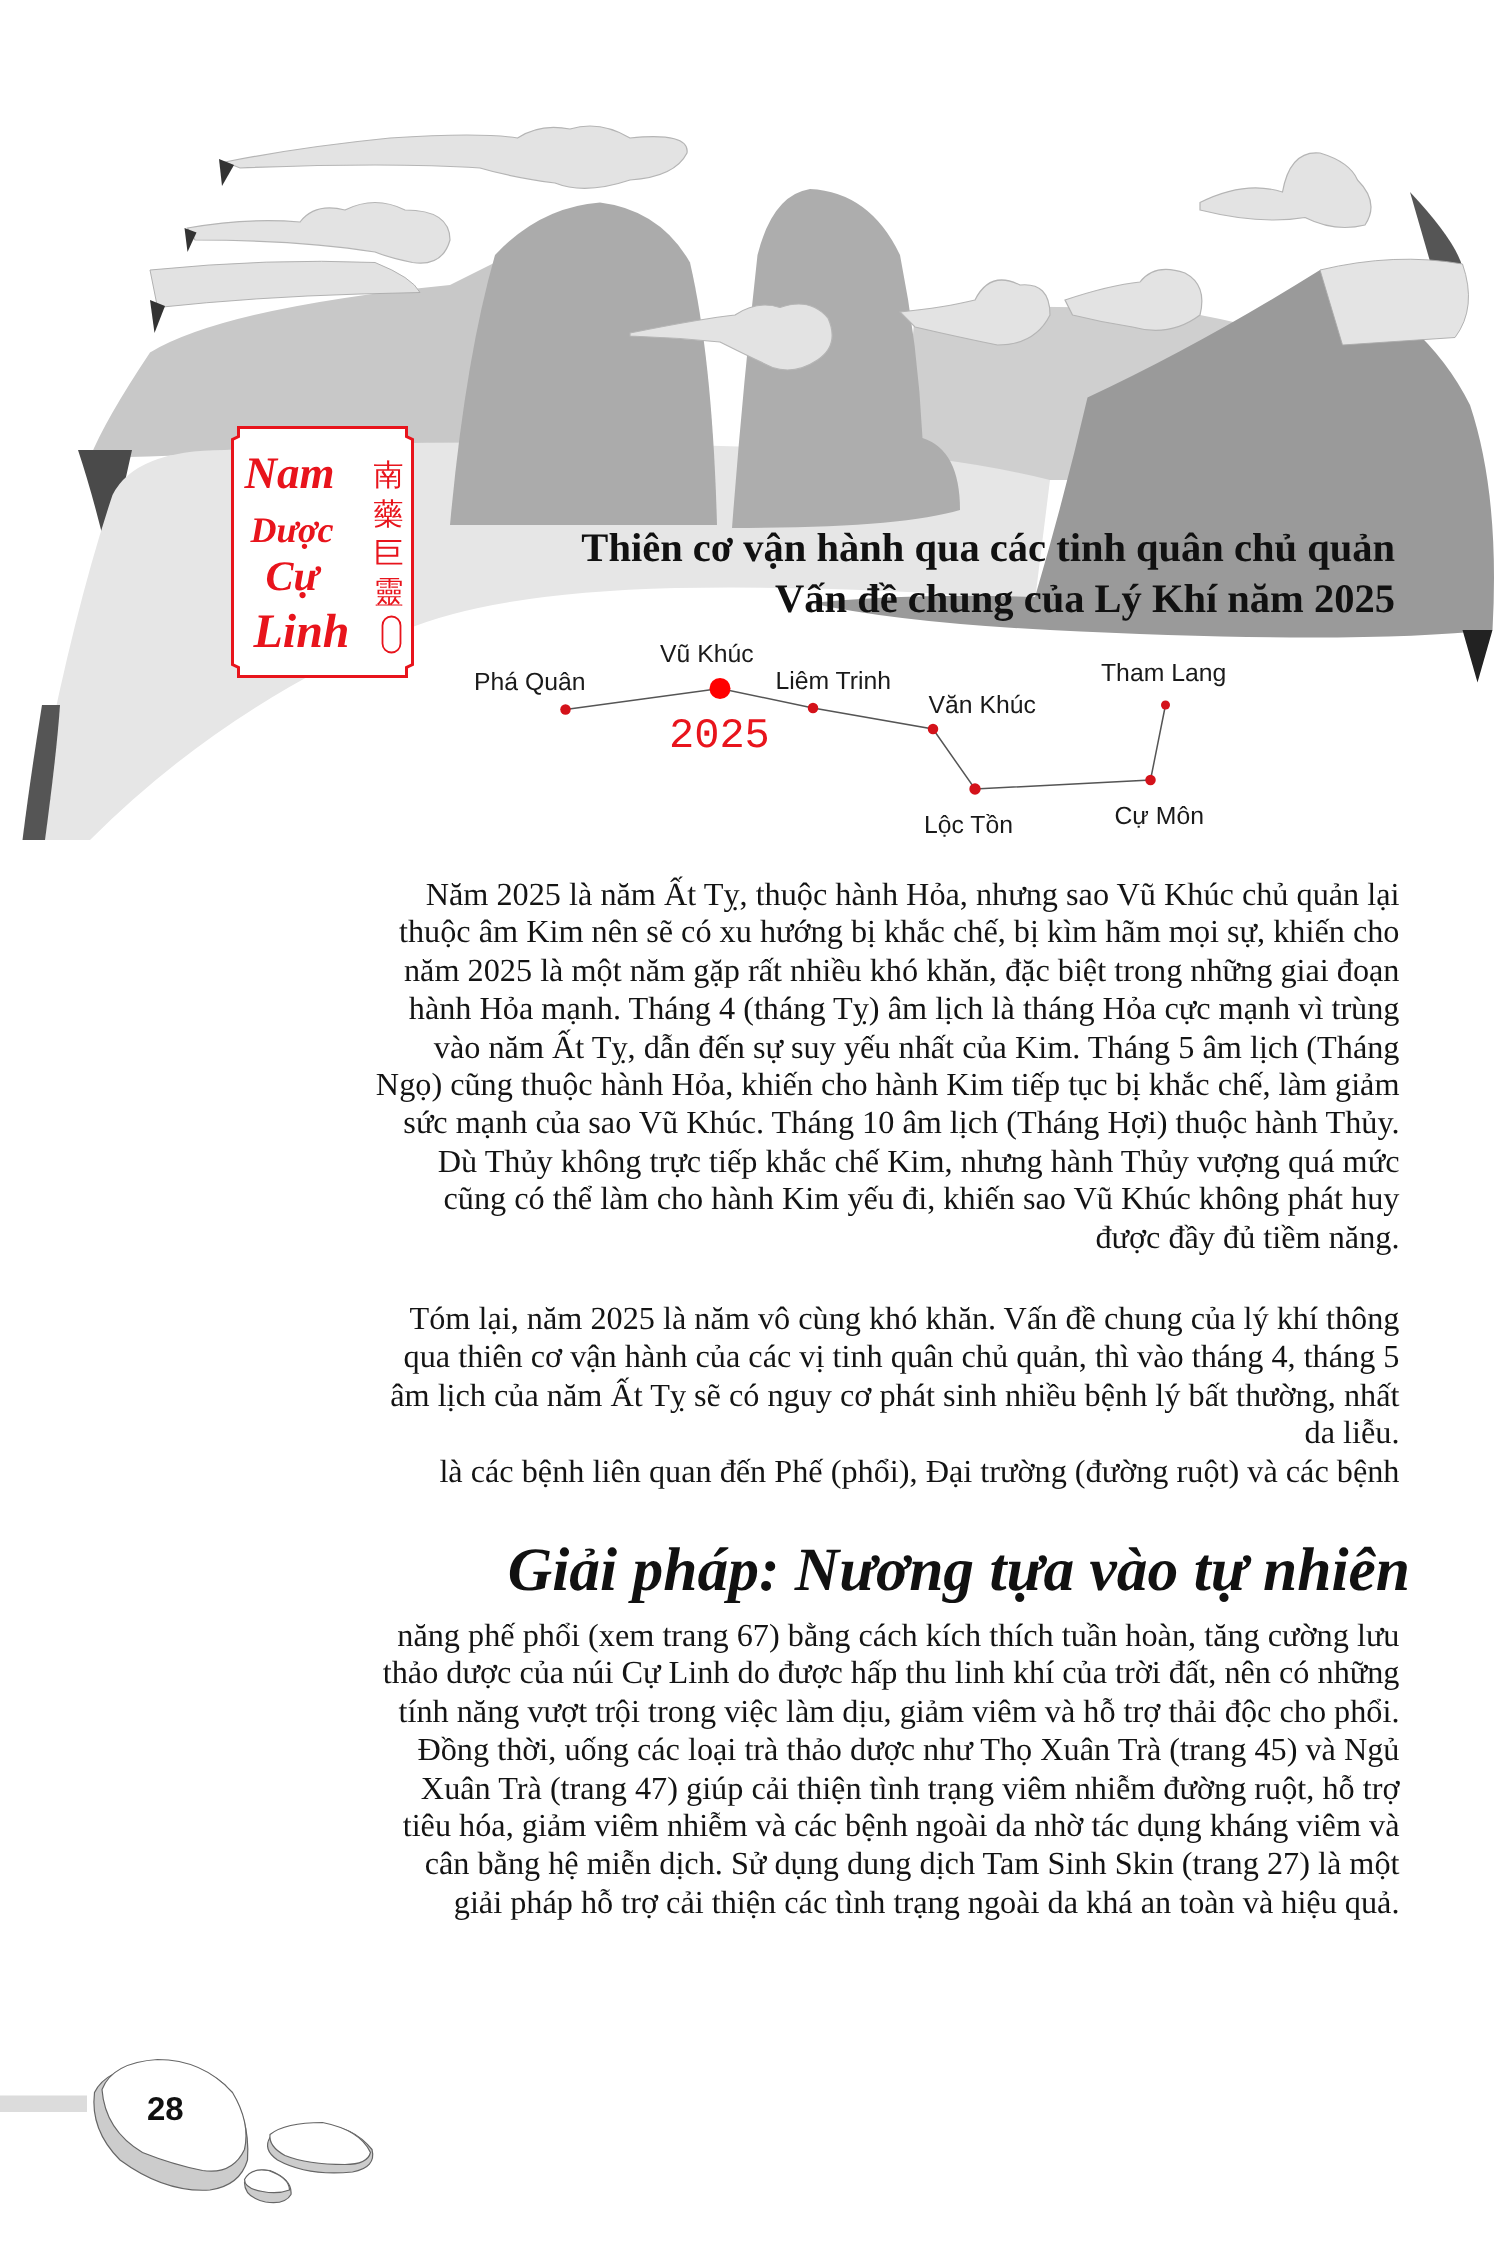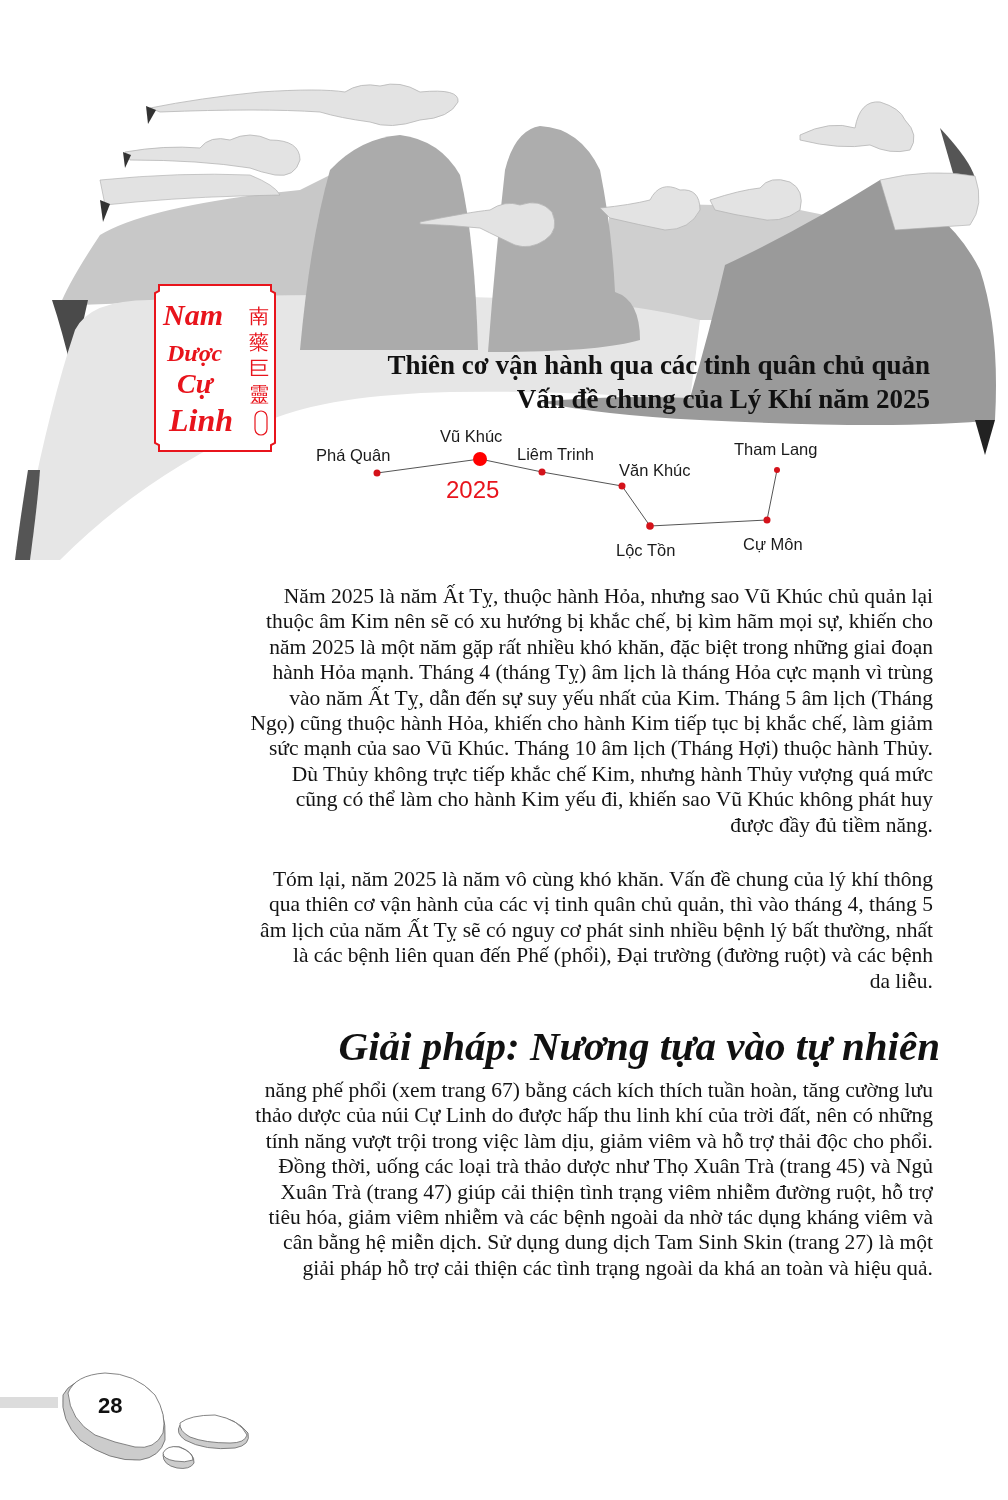--- a/index.html
+++ b/index.html
@@ -3,21 +3,21 @@
 <meta charset="utf-8">
 <style>
   html, body { margin: 0; padding: 0; }
   body { width: 1008px; height: 1500px; background: #ffffff; position: relative; overflow: hidden; font-family: "Liberation Serif", serif; color: #111; }
   .art { position: absolute; left: 0; top: 0; width: 1008px; height: 560px; }
   .logo { position: absolute; left: 153px; top: 283px; width: 124px; height: 170px; }
   .title { position: absolute; left: 290px; top: 348px; width: 640px; text-align: right; font-family: "Liberation Serif", serif; font-weight: bold; font-size: 27px; line-height: 34px; color: #111; }
   .title div { white-space: nowrap; }
   .diagram { position: absolute; left: 300px; top: 420px; width: 540px; height: 150px; }
   .star-label { position: absolute; font-family: "Liberation Sans", sans-serif; font-size: 16.5px; color: #1a1a1a; white-space: nowrap; }
-  .year-label { position: absolute; font-family: Liberation Sans, sans-serif; font-size: 24px; color: #e8141c; }
+  .year-label { position: absolute; font-family: Liberation Mono, monospace; font-size: 28px; color: #e8141c; }
   .body-text { position: absolute; left: 103px; width: 830px; font-family: "Liberation Serif", serif; font-size: 21.5px; line-height: 25.4px; color: #141414; text-align: right; }
   .para1 { top: 584px; }
   .para2 { top: 840px; margin-top: 27px; }
   .section-heading { position: absolute; left: 80px; top: 1022px; width: 860px; text-align: right; font-family: "Liberation Serif", serif; font-style: italic; font-weight: bold; font-size: 41px; color: #111; }
   .para3 { top: 1078px; }
   .footer-bar { position: absolute; left: 0; top: 1397px; width: 58px; height: 11px; background: #dcdcdc; }
   .stones { position: absolute; left: 55px; top: 1365px; width: 200px; height: 110px; }
   .page-num { position: absolute; left: 98px; top: 1393px; font-family: "Liberation Sans", sans-serif; font-weight: bold; font-size: 22px; color: #111; }
 </style>
 </head>
@@ -111,22 +111,22 @@
   <div>sức mạnh của sao Vũ Khúc. Tháng 10 âm lịch (Tháng Hợi) thuộc hành Thủy.</div>
   <div>Dù Thủy không trực tiếp khắc chế Kim, nhưng hành Thủy vượng quá mức</div>
   <div>cũng có thể làm cho hành Kim yếu đi, khiến sao Vũ Khúc không phát huy</div>
   <div>được đầy đủ tiềm năng.</div>
 </div>
 
 <div class="body-text para2">
   <div style="text-indent:12px">Tóm lại, năm 2025 là năm vô cùng khó khăn. Vấn đề chung của lý khí thông</div>
   <div>qua thiên cơ vận hành của các vị tinh quân chủ quản, thì vào tháng 4, tháng 5</div>
   <div>âm lịch của năm Ất Tỵ sẽ có nguy cơ phát sinh nhiều bệnh lý bất thường, nhất</div>
+  <div>da liễu.</div>
   <div>là các bệnh liên quan đến Phế (phổi), Đại trường (đường ruột) và các bệnh</div>
-  <div>da liễu.</div>
 </div>
 
 <div class="section-heading">Giải pháp: Nương tựa vào tự nhiên</div>
 
 <div class="body-text para3">
   <div>năng phế phổi (xem trang 67) bằng cách kích thích tuần hoàn, tăng cường lưu</div>
   <div>thảo dược của núi Cự Linh do được hấp thu linh khí của trời đất, nên có những</div>
   <div>tính năng vượt trội trong việc làm dịu, giảm viêm và hỗ trợ thải độc cho phổi.</div>
   <div>Đồng thời, uống các loại trà thảo dược như Thọ Xuân Trà (trang 45) và Ngủ</div>
   <div>Xuân Trà (trang 47) giúp cải thiện tình trạng viêm nhiễm đường ruột, hỗ trợ</div>

